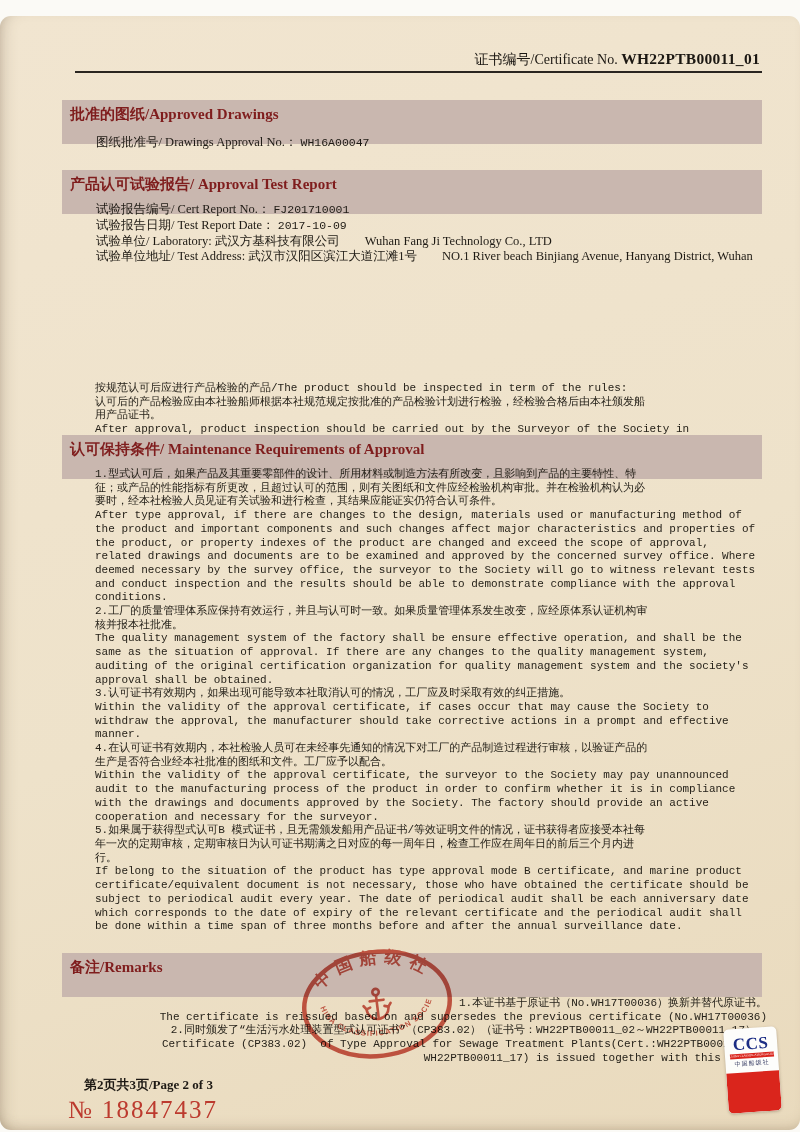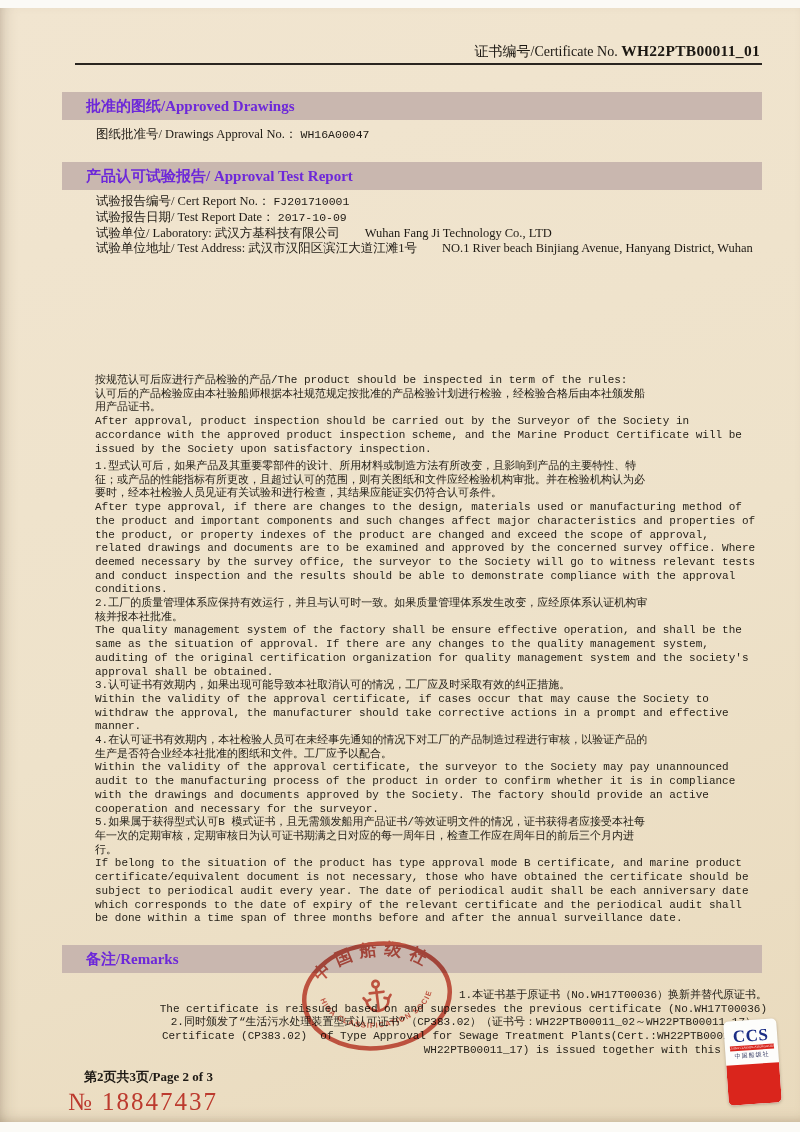--- a/index.html
+++ b/index.html
@@ -3,36 +3,37 @@
 <meta charset="utf-8">
 <style>
   html,body { margin:0; padding:0; }
   body {
     width:800px; height:1132px; position:relative;
     background:#fbfaf6;
     font-family:"Liberation Serif","DejaVu Serif",serif;
     color:#242018;
   }
   .page {
-    position:absolute; left:0; top:8px; width:800px; height:1114px;
+    position:absolute; left:0; top:16px; width:800px; height:1114px;
     background:linear-gradient(160deg,#f1e5d0 0%,#eee2ca 55%,#e9dabd 100%);
     overflow:hidden;
     box-shadow:inset 12px 0 18px -14px rgba(90,70,50,.45), inset 0 -10px 14px -10px rgba(120,95,70,.35);
+    border-radius:11px;
   }
   .header-line {
     position:absolute; top:34px; right:40px;
     font-size:14px; color:#1b1712; white-space:nowrap;
   }
   .header-line .cert-number { font-weight:bold; font-size:15.5px; letter-spacing:.3px; }
   .header-rule { position:absolute; top:55px; left:75px; width:687px; height:2px; background:#2a2520; }
   .section-bar {
-    position:absolute; left:62px; width:700px; height:28px;
+    position:absolute; left:62px; width:700px; height:44px;
     background:#c9b7af;
     font-weight:bold; font-size:15px; line-height:28px;
-    color:#6d28d9; padding-left:24px; box-sizing:border-box;
+    color:#7f1d1d; padding-left:8px; box-sizing:border-box;
     white-space:nowrap;
   }
   .bar-drawings { top:84px; }
   .bar-test-report { top:154px; }
   .bar-method { top:287px; }
   .bar-maintenance { top:419px; }
   .bar-remarks { top:937px; }
   .kv-line {
     position:absolute; left:96px; width:672px;
     font-size:12.5px; line-height:15.8px; color:#1e1a14;
@@ -113,20 +114,21 @@
     </div>
   </div>
 
   <div class="prewrap method-body">按规范认可后应进行产品检验的产品/The product should be inspected in term of the rules:
 认可后的产品检验应由本社验船师根据本社规范规定按批准的产品检验计划进行检验，经检验合格后由本社颁发船
 用产品证书。
 After approval, product inspection should be carried out by the Surveyor of the Society in
 accordance with the approved product inspection scheme, and the Marine Product Certificate will be
 issued by the Society upon satisfactory inspection.</div>
 
+  <div class="section-bar bar-maintenance">认可保持条件/ Maintenance Requirements of Approval</div>
   <div class="prewrap maintenance-body">1.型式认可后，如果产品及其重要零部件的设计、所用材料或制造方法有所改变，且影响到产品的主要特性、特
 征；或产品的性能指标有所更改，且超过认可的范围，则有关图纸和文件应经检验机构审批。并在检验机构认为必
 要时，经本社检验人员见证有关试验和进行检查，其结果应能证实仍符合认可条件。
 After type approval, if there are changes to the design, materials used or manufacturing method of
 the product and important components and such changes affect major characteristics and properties of
 the product, or property indexes of the product are changed and exceed the scope of approval,
 related drawings and documents are to be examined and approved by the concerned survey office. Where
 deemed necessary by the survey office, the surveyor to the Society will go to witness relevant tests
 and conduct inspection and the results should be able to demonstrate compliance with the approval
 conditions.

